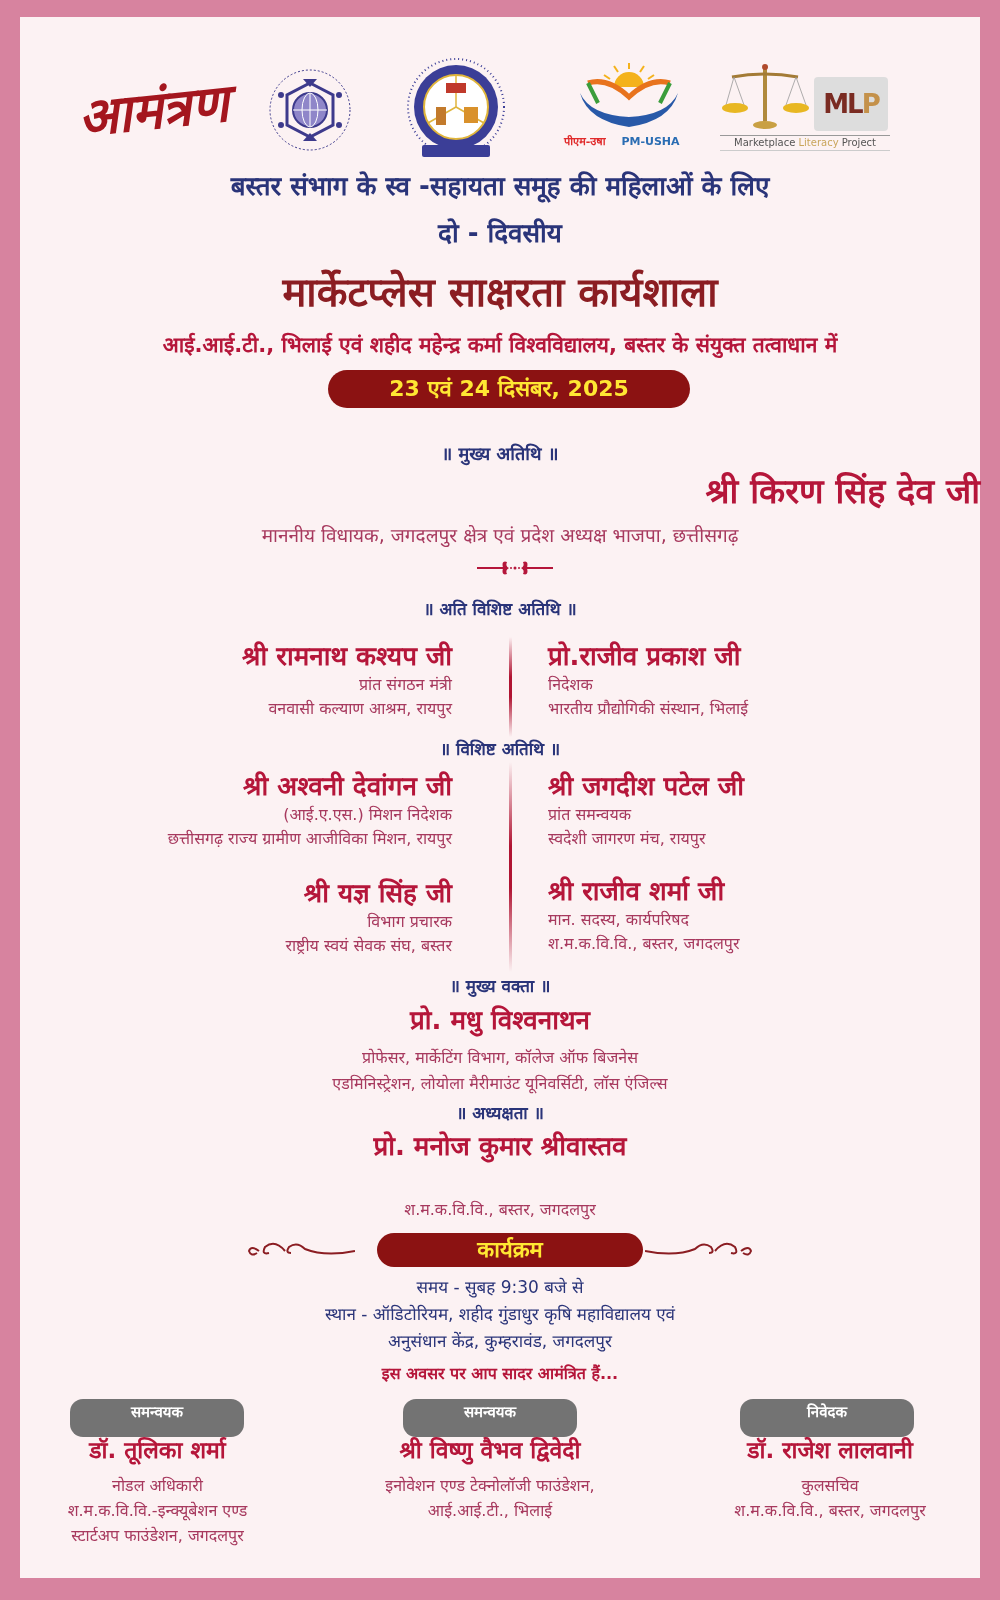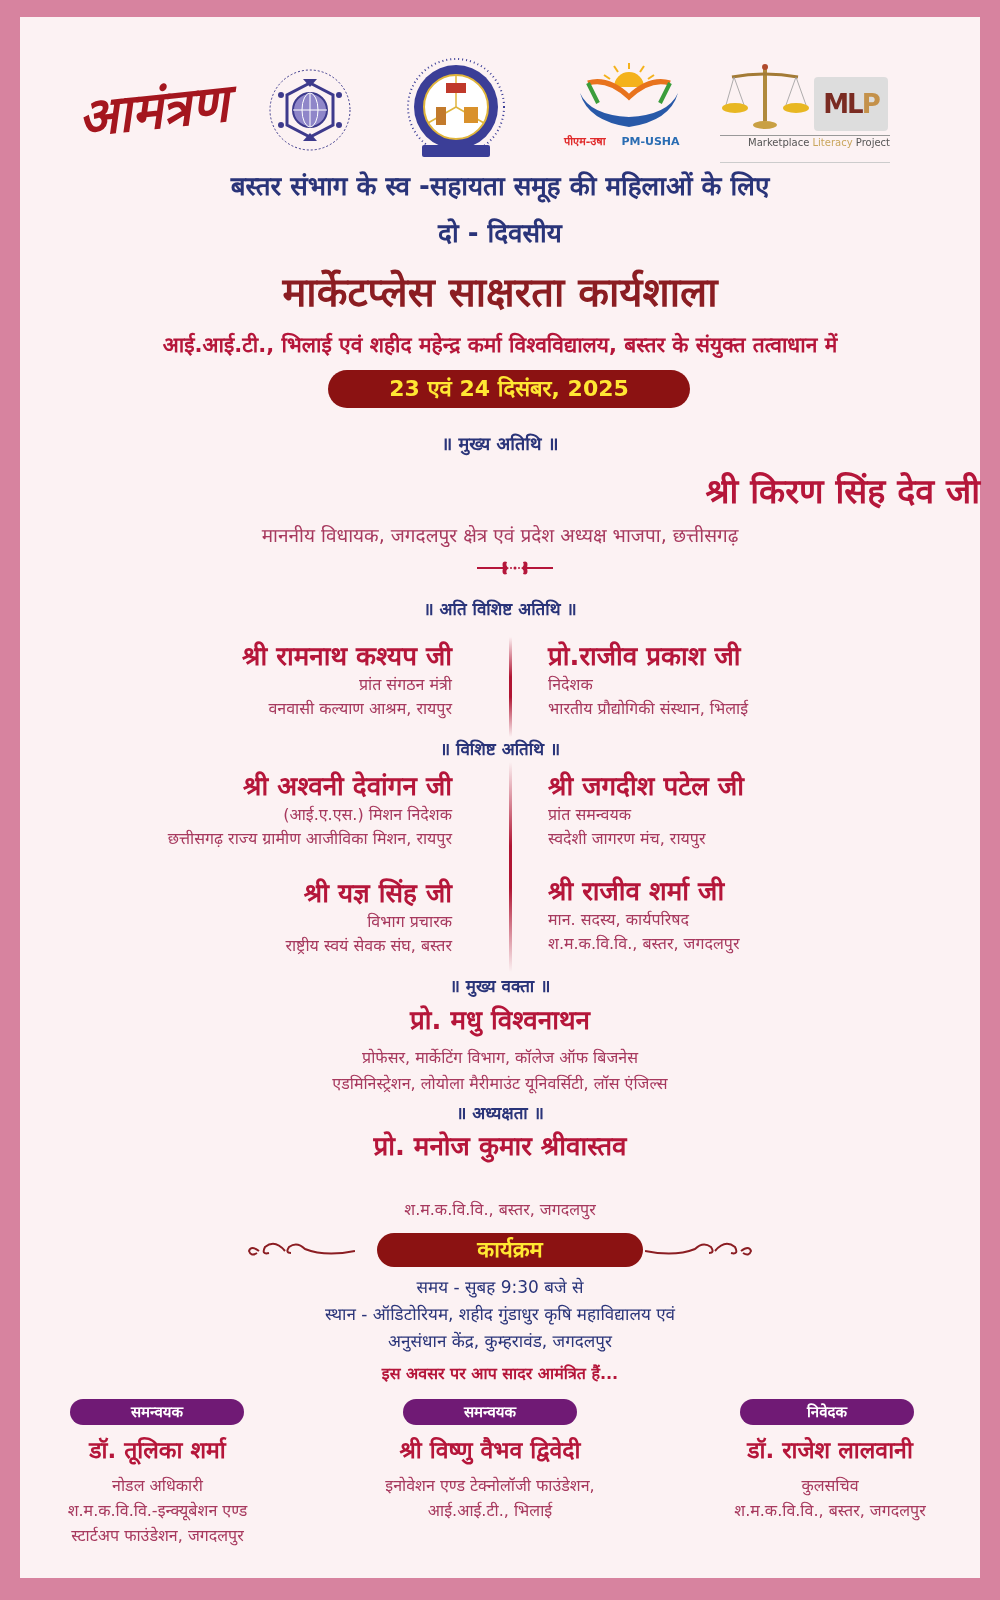--- a/index.html
+++ b/index.html
@@ -29,23 +29,23 @@
     left: 58px; top: 48px; width: 160px; height: 90px;
     color: #a4161e; font-family: "DejaVu Serif", serif;
     font-size: 52px; font-style: italic; font-weight: bold;
     line-height: 90px; transform: rotate(-6deg);
   }
   .iit-logo { left: 245px; top: 48px; width: 90px; height: 90px; }
   .uni-logo { left: 382px; top: 38px; width: 108px; height: 108px; }
   .pmusha-logo { left: 538px; top: 46px; width: 142px; height: 92px; }
   .mlp-logo { left: 700px; top: 46px; width: 180px; height: 92px; }
   .mlp-caption {
-    position: absolute; left: 0; top: 72px; width: 170px; height: 28px;
+    position: absolute; left: 0; top: 72px; width: 170px; height: 16px;
     border-top: 1px solid #999; border-bottom: 1px solid #ccc;
-    font-size: 10px; line-height: 14px; text-align: right; color: #555;
+    font-size: 10px; line-height: 14px; text-align: center; color: #555;
   }
   .mlp-caption .lit { color: #c9a65c; }
   .mlp-box {
     position: absolute; left: 94px; top: 14px; width: 74px; height: 54px;
     background: #ddd; border-radius: 4px; text-align: center;
     font-weight: bold; font-size: 26px; line-height: 54px; color: #7a2b22;
     letter-spacing: -2px;
   }
   .mlp-box span { color: #c4914a; }
 
@@ -84,22 +84,22 @@
     background: #8b1212; border-radius: 17px;
     color: #ffe733; font-weight: bold; font-size: 22px;
     text-align: center; line-height: 34px;
   }
   .scroll { top: 1218px; width: 110px; height: 30px; }
 
   .event-info { font-size: 17px; line-height: 28px; }
   .invite { top: 1345px; font-size: 16px; font-weight: bold; }
 
   .role-pill {
-    position: absolute; height: 26px; border-radius: 13px;
-    background: #701a75; color: #fff; font-weight: bold; font-size: 15px;
+    position: absolute; height: 38px; border-radius: 13px;
+    background: #737373; color: #fff; font-weight: bold; font-size: 15px;
     text-align: center; line-height: 26px;
   }
   .foot-col { position: absolute; top: 1416px; text-align: center; white-space: nowrap; }
   .foot-name { font-size: 23px; font-weight: bold; line-height: 34px; }
   .foot-desc { font-size: 16px; line-height: 25px; margin-top: 6px; }
 </style>
 </head>
 <body>
 
 <div class="card">
@@ -175,21 +175,21 @@
     <div class="mlp-box"><span style="color:#7a2b22">ML</span><span>P</span></div>
     <div class="mlp-caption"><span>Marketplace </span><span class="lit">Literacy</span><span> Project</span></div>
   </div>
 
   <div class="abs center navy sub1">बस्तर संभाग के स्व -सहायता समूह की महिलाओं के लिए</div>
   <div class="abs center navy sub2">दो - दिवसीय</div>
   <div class="abs center maroon main-title">मार्केटप्लेस साक्षरता कार्यशाला</div>
   <div class="abs center crimson jointly">आई.आई.टी., भिलाई एवं शहीद महेन्द्र कर्मा विश्वविद्यालय, बस्तर के संयुक्त तत्वाधान में</div>
   <div class="abs date-pill">23 एवं 24 दिसंबर, 2025</div>
 
-  <div class="abs center navy sec-label" style="top:414px;">॥ मुख्य अतिथि ॥</div>
+  <div class="abs center navy sec-label" style="top:424px;">॥ मुख्य अतिथि ॥</div>
   <div class="abs center crimson chief-name">श्री किरण सिंह देव जी</div>
   <div class="abs center rose chief-desc">माननीय विधायक, जगदलपुर क्षेत्र एवं प्रदेश अध्यक्ष भाजपा, छत्तीसगढ़</div>
 
   <svg class="abs ornament" viewBox="0 0 80 20">
     <path d="M2 10 L30 10" stroke="#b5163a" stroke-width="2"></path>
     <path d="M50 10 L78 10" stroke="#b5163a" stroke-width="2"></path>
     <g fill="#b5163a">
       <path d="M28 10 Q26 2 32 4 Q30 8 34 10 Q30 12 32 16 Q26 18 28 10 Z"></path>
       <path d="M52 10 Q54 2 48 4 Q50 8 46 10 Q50 12 48 16 Q54 18 52 10 Z"></path>
       <circle cx="40" cy="10" r="1.5"></circle>

